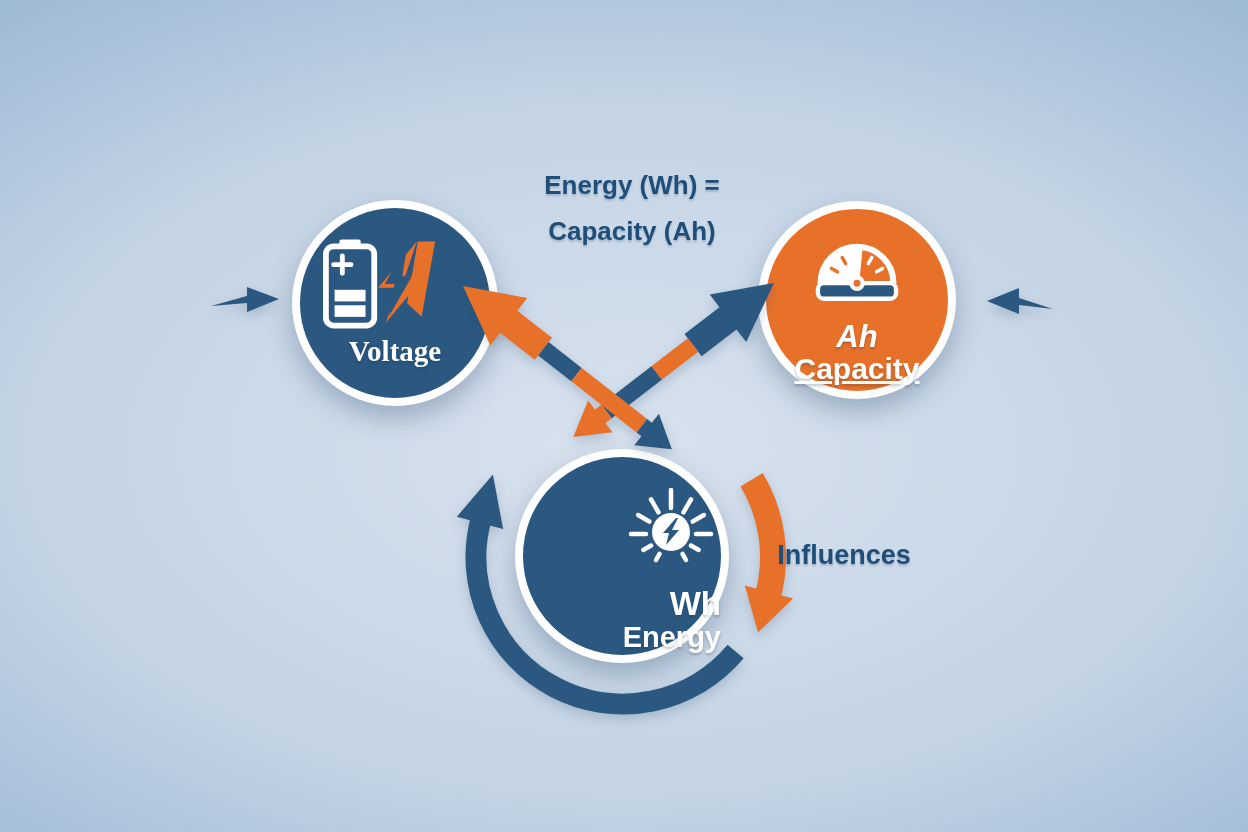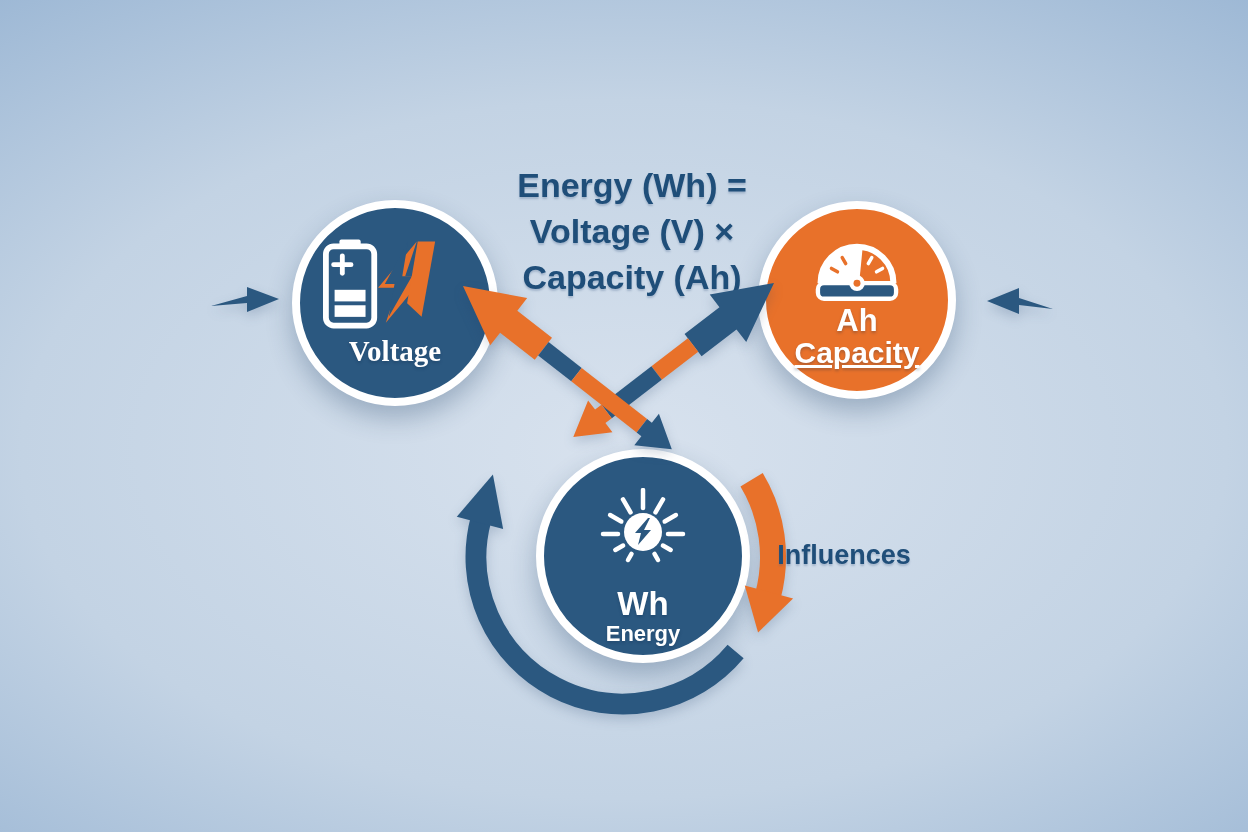--- a/index.html
+++ b/index.html
@@ -22,50 +22,49 @@
   .s-orange{stroke:var(--orange);fill:none;}
   .circle{
     position:absolute;border-radius:50%;border:8px solid var(--white);
     box-shadow:0 12px 26px rgba(31,62,98,0.30);
     display:flex;flex-direction:column;align-items:center;
   }
   .circle.navy{background:var(--navy);}
   .circle.orange{background:var(--orange);}
   #voltage-circle{left:292px;top:200px;width:206px;height:206px;font-family:Liberation Serif, serif;}
   #capacity-circle{left:758px;top:201px;width:198px;height:198px;}
-  #energy-circle{left:536px;top:449px;width:214px;height:214px;}
+  #energy-circle{left:515px;top:449px;width:214px;height:214px;align-items:flex-end;}
   .node-label{
     color:var(--white);font-weight:700;text-align:center;line-height:1.08;
     text-shadow:0 2px 3px rgba(16,40,70,0.28);
   }
   #voltage-label{font-size:29px;margin-top:7px;}
-  #capacity-label-1{font-size:31px;margin-top:0px;}
+  #capacity-label-1{font-size:31px;margin-top:16px;font-style:italic;}
   #capacity-label-2{font-size:30px;text-decoration:underline;}
   #energy-label-1{font-size:33px;margin-top:6px;}
-  #energy-label-2{font-size:22px;}
+  #energy-label-2{font-size:29px;}
   .formula{
     position:absolute;left:412px;top:162px;width:440px;
-    text-align:center;color:var(--navy-text);font-weight:700;font-size:34px;line-height:46px;
+    text-align:center;color:var(--navy-text);font-weight:700;font-size:26px;line-height:46px;
     text-shadow:0 2px 2px rgba(70,100,140,0.30);
   }
   .influences{
     position:absolute;left:724px;top:540px;width:240px;text-align:center;
     color:var(--navy-text);font-weight:700;font-size:27px;
     text-shadow:0 2px 2px rgba(70,100,140,0.30);
   }
   .icon-svg{display:block;}
 </style>
 </head>
 <body>
 
 <div class="stage">
 
   <div class="formula">
     <div>Energy (Wh) =</div>
-    <div>Voltage (V) ×</div>
     <div>Capacity (Ah)</div>
   </div>
 
   <div class="circle navy" id="voltage-circle">
     <svg class="icon-svg" width="145" height="90" viewBox="0 0 150 92" style="margin-top:31px;">
       <g>
         <rect x="17" y="0" width="22" height="8" rx="2" fill="#ffffff"></rect>
         <rect x="3" y="7" width="50" height="82" rx="8" fill="none" stroke="#ffffff" stroke-width="6"></rect>
         <line x1="11" y1="26" x2="29" y2="26" stroke="#ffffff" stroke-width="5" stroke-linecap="round"></line>
         <line x1="20" y1="17" x2="20" y2="35" stroke="#ffffff" stroke-width="5" stroke-linecap="round"></line>

